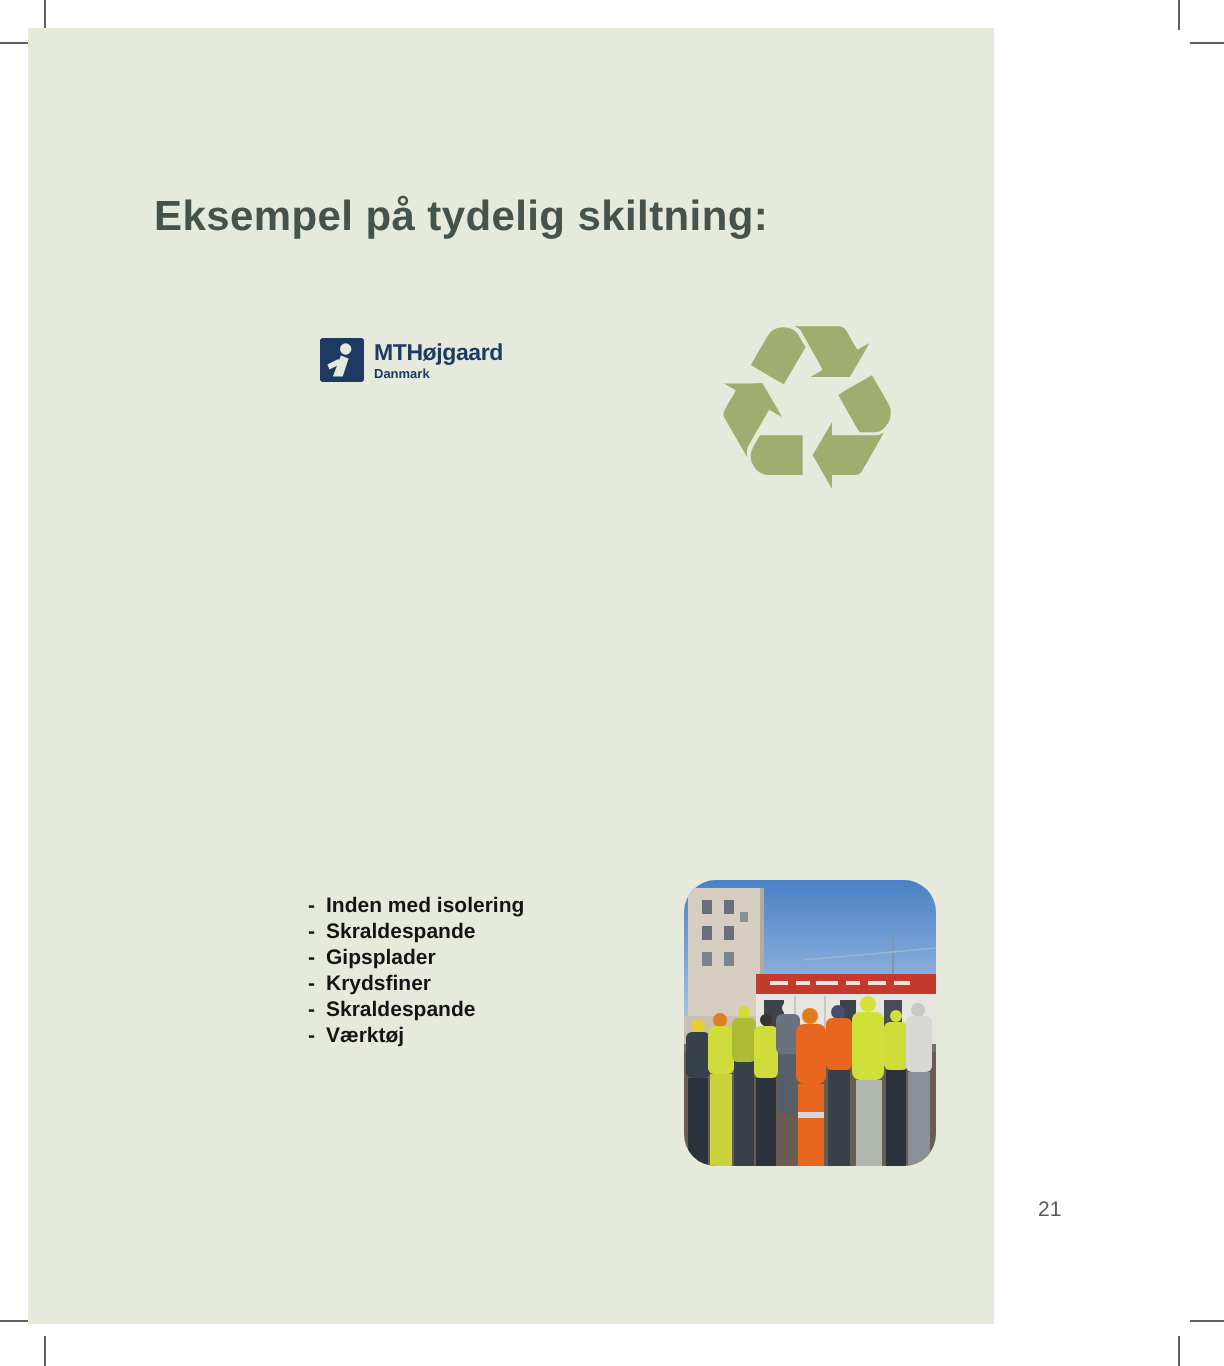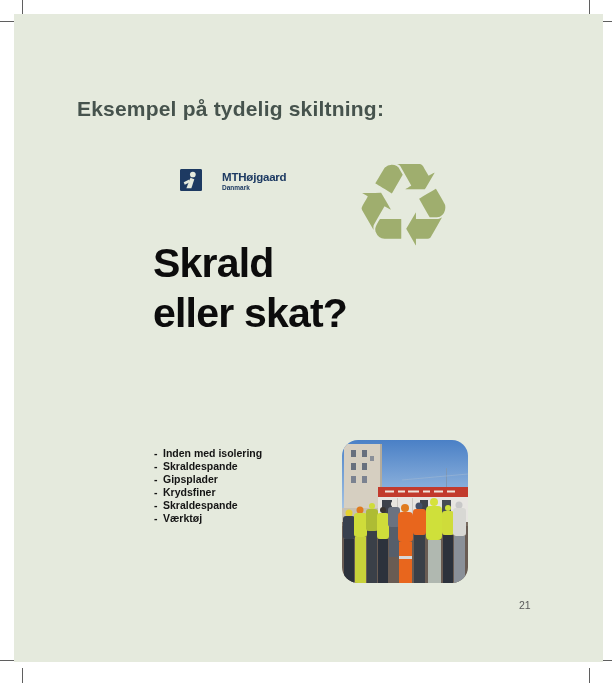--- a/index.html
+++ b/index.html
@@ -9,26 +9,26 @@
   .crop { position:absolute; background:#5f5f5f; }
   .crop.tl-v { left:22px; top:0; width:1px; height:15px; }
   .crop.tl-h { left:0; top:21px; width:17px; height:1px; }
   .crop.tr-v { left:589px; top:0; width:1px; height:15px; }
   .crop.tr-h { left:595px; top:21px; width:17px; height:1px; }
   .crop.bl-v { left:22px; top:668px; width:1px; height:15px; }
   .crop.bl-h { left:0; top:660px; width:17px; height:1px; }
   .crop.br-v { left:589px; top:668px; width:1px; height:15px; }
   .crop.br-h { left:595px; top:660px; width:17px; height:1px; }
 
-  .page { position:absolute; left:14px; top:14px; width:589px; height:648px; background:#e5eadd; }
+  .page { position:absolute; left:14px; top:14px; width:483px; height:648px; background:#e5eadd; }
 
   .title { position:absolute; left:63px; top:83px; font-size:21px; font-weight:700; color:#46534d; letter-spacing:0.2px; }
   .subtitle { position:absolute; left:63px; top:115px; width:478px; font-size:9.5px; line-height:15px; color:#949b91; white-space:pre-line; }
 
-  .logo { position:absolute; left:146px; top:155px; display:flex; align-items:flex-start; gap:20px;margin-left:20px; }
+  .logo { position:absolute; left:146px; top:155px; display:flex; align-items:flex-start; gap:5px; }
   .logo-mark { width:22px; height:22px; background:#1d3a62; border-radius:2px; display:flex; align-items:center; justify-content:center; }
   .logo-text .name { font-size:11.5px; font-weight:700; color:#1d3a62; letter-spacing:-0.2px; line-height:12px; margin-top:2px; }
   .logo-text .country { font-size:6.5px; font-weight:700; color:#1d3a62; margin-top:1px; }
 
   .recycle { position:absolute; left:338px; top:134px; font-family:"DejaVu Sans", sans-serif; font-size:115px; line-height:1; color:#9fae6e; }
 
   .headline { position:absolute; left:139px; top:224px; font-size:41px; font-weight:700; letter-spacing:-0.8px; line-height:50px; color:#0c0c0c; white-space:pre-line; }
 
   .intro-bold { position:absolute; left:141px; top:340px; font-size:13.2px; font-weight:700; line-height:18px; color:#141414; white-space:pre-line; letter-spacing:-0.1px; }
   .intro-text { position:absolute; left:141px; top:380px; font-size:10.5px; line-height:13px; color:#20241f; white-space:pre-line; }
@@ -72,22 +72,20 @@
       </svg>
     </div>
     <div class="logo-text">
       <div class="name">MTHøjgaard</div>
       <div class="country">Danmark</div>
     </div>
   </div>
 
   <div class="recycle">♻</div>
 
-  <div class="headline">Skrald
-eller skat?</div>
 
 
   <div class="list">
     <div class="li"><span class="bullet">-</span><span>Inden med isolering</span></div>
     <div class="li"><span class="bullet">-</span><span>Skraldespande</span></div>
     <div class="li"><span class="bullet">-</span><span>Gipsplader</span></div>
     <div class="li"><span class="bullet">-</span><span>Krydsfiner</span></div>
     <div class="li"><span class="bullet">-</span><span>Skraldespande</span></div>
     <div class="li"><span class="bullet">-</span><span>Værktøj</span></div>
   </div>

